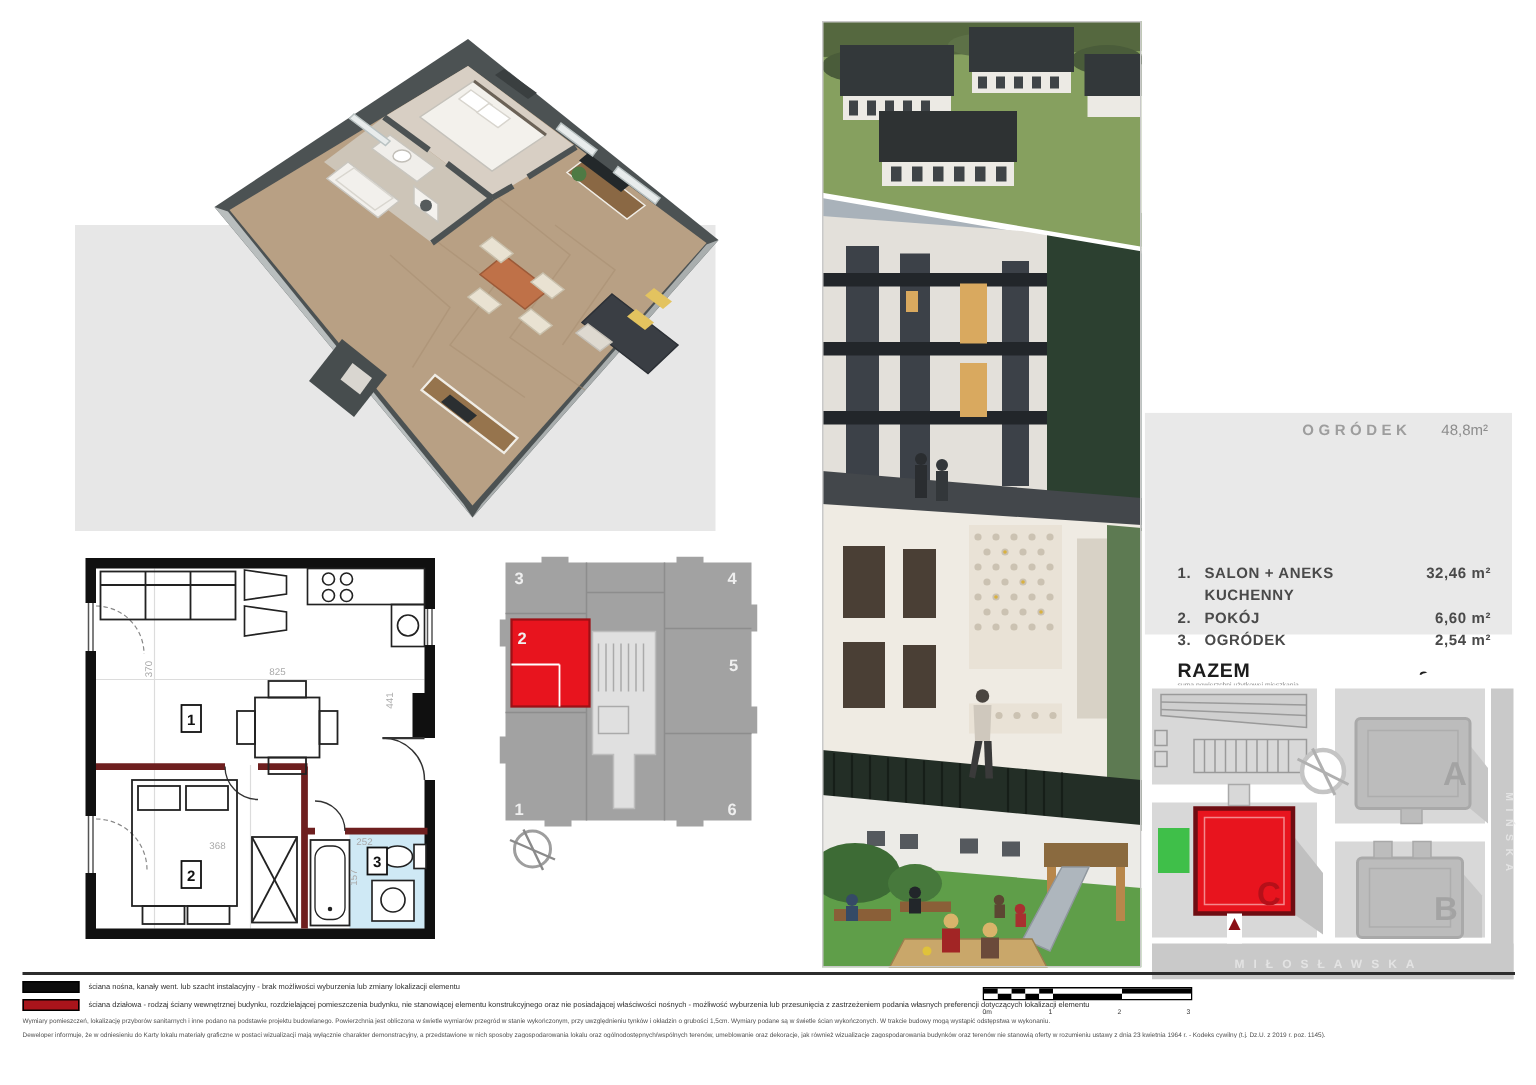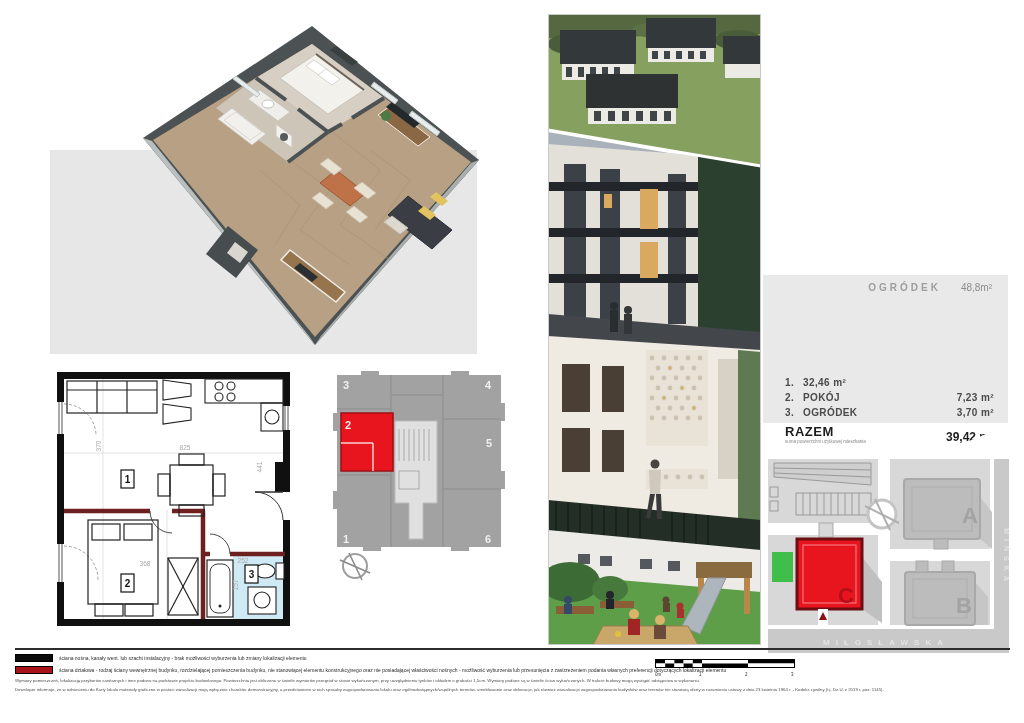--- a/index.html
+++ b/index.html
@@ -497,31 +497,32 @@
   </svg>
 
   <div class="abs info-card">
     <div class="garden-row">
       <span class="garden-label">OGRÓDEK</span>
       <span class="garden-value">48,8m²</span>
     </div>
     <div class="rooms">
       <div class="room-row">
         <span class="room-no">1.</span>
+        <span class="room-name">SALON + ANEKS KUCHENNY</span>
         <span class="room-area">32,46 m²</span>
       </div>
       <div class="room-row">
         <span class="room-no">2.</span>
         <span class="room-name">POKÓJ</span>
-        <span class="room-area">7,23 m²</span>
+        <span class="room-area">6,60 m²</span>
       </div>
       <div class="room-row">
         <span class="room-no">3.</span>
         <span class="room-name">OGRÓDEK</span>
-        <span class="room-area">3,70 m²</span>
+        <span class="room-area">2,54 m²</span>
       </div>
       <div class="total-row">
         <div>
           <div class="total-label">RAZEM</div>
           <div class="total-sub">suma powierzchni użytkowej mieszkania</div>
         </div>
         <div class="total-value">39,42 m²</div>
       </div>
     </div>
   </div>

